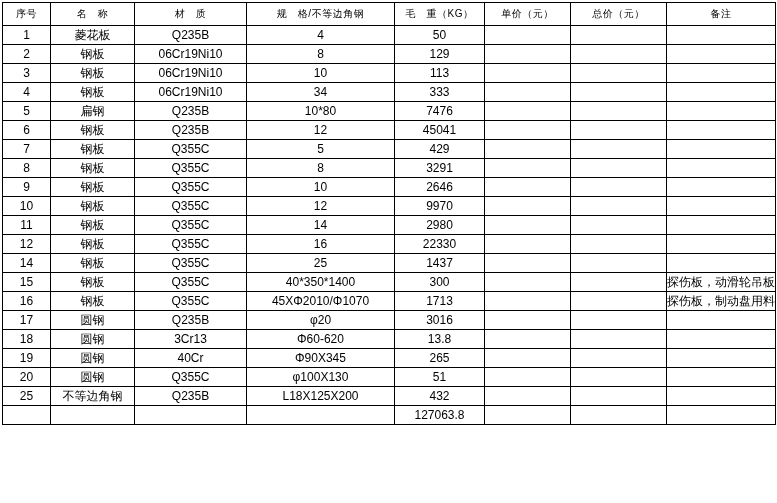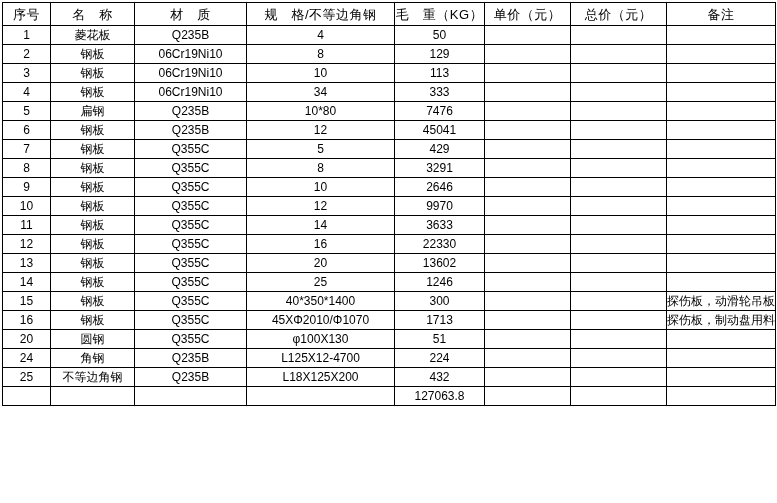--- a/index.html
+++ b/index.html
@@ -31,21 +31,21 @@
     height: 18px;
     padding: 0;
     text-align: center;
     vertical-align: middle;
     color: #000000;
     font-weight: normal;
     overflow: hidden;
     white-space: nowrap;
   }
   table.grid thead td {
-    font-size: 13px;
+    font-size: 10px;
     letter-spacing: 0.5px;
     height: 22px;
   }
   .c0 { width: 48px; }
   .c1 { width: 84px; }
   .c2 { width: 112px; }
   .c3 { width: 148px; }
   .c4 { width: 90px; }
   .c5 { width: 86px; }
   .c6 { width: 96px; }
@@ -179,51 +179,41 @@
           <td>9970</td>
           <td></td>
           <td></td>
           <td class="remark"></td>
         </tr>
         <tr>
           <td>11</td>
           <td>钢板</td>
           <td>Q355C</td>
           <td>14</td>
-          <td>3633</td>
+          <td>2980</td>
           <td></td>
           <td></td>
           <td class="remark"></td>
         </tr>
         <tr>
           <td>12</td>
           <td>钢板</td>
           <td>Q355C</td>
           <td>16</td>
           <td>22330</td>
           <td></td>
           <td></td>
           <td class="remark"></td>
         </tr>
         <tr>
-          <td>13</td>
-          <td>钢板</td>
-          <td>Q355C</td>
-          <td>20</td>
-          <td>13602</td>
-          <td></td>
-          <td></td>
-          <td class="remark"></td>
-        </tr>
-        <tr>
           <td>14</td>
           <td>钢板</td>
           <td>Q355C</td>
           <td>25</td>
-          <td>1246</td>
+          <td>1437</td>
           <td></td>
           <td></td>
           <td class="remark"></td>
         </tr>
         <tr>
           <td>15</td>
           <td>钢板</td>
           <td>Q355C</td>
           <td>40*350*1400</td>
           <td>300</td>
@@ -235,35 +225,55 @@
           <td>16</td>
           <td>钢板</td>
           <td>Q355C</td>
           <td>45XΦ2010/Φ1070</td>
           <td>1713</td>
           <td></td>
           <td></td>
           <td class="remark">探伤板，制动盘用料</td>
         </tr>
         <tr>
+          <td>17</td>
+          <td>圆钢</td>
+          <td>Q235B</td>
+          <td>φ20</td>
+          <td>3016</td>
+          <td></td>
+          <td></td>
+          <td class="remark"></td>
+        </tr>
+        <tr>
+          <td>18</td>
+          <td>圆钢</td>
+          <td>3Cr13</td>
+          <td>Φ60-620</td>
+          <td>13.8</td>
+          <td></td>
+          <td></td>
+          <td class="remark"></td>
+        </tr>
+        <tr>
+          <td>19</td>
+          <td>圆钢</td>
+          <td>40Cr</td>
+          <td>Φ90X345</td>
+          <td>265</td>
+          <td></td>
+          <td></td>
+          <td class="remark"></td>
+        </tr>
+        <tr>
           <td>20</td>
           <td>圆钢</td>
           <td>Q355C</td>
           <td>φ100X130</td>
           <td>51</td>
-          <td></td>
-          <td></td>
-          <td class="remark"></td>
-        </tr>
-        <tr>
-          <td>24</td>
-          <td>角钢</td>
-          <td>Q235B</td>
-          <td>L125X12-4700</td>
-          <td>224</td>
           <td></td>
           <td></td>
           <td class="remark"></td>
         </tr>
         <tr>
           <td>25</td>
           <td>不等边角钢</td>
           <td>Q235B</td>
           <td>L18X125X200</td>
           <td>432</td>

